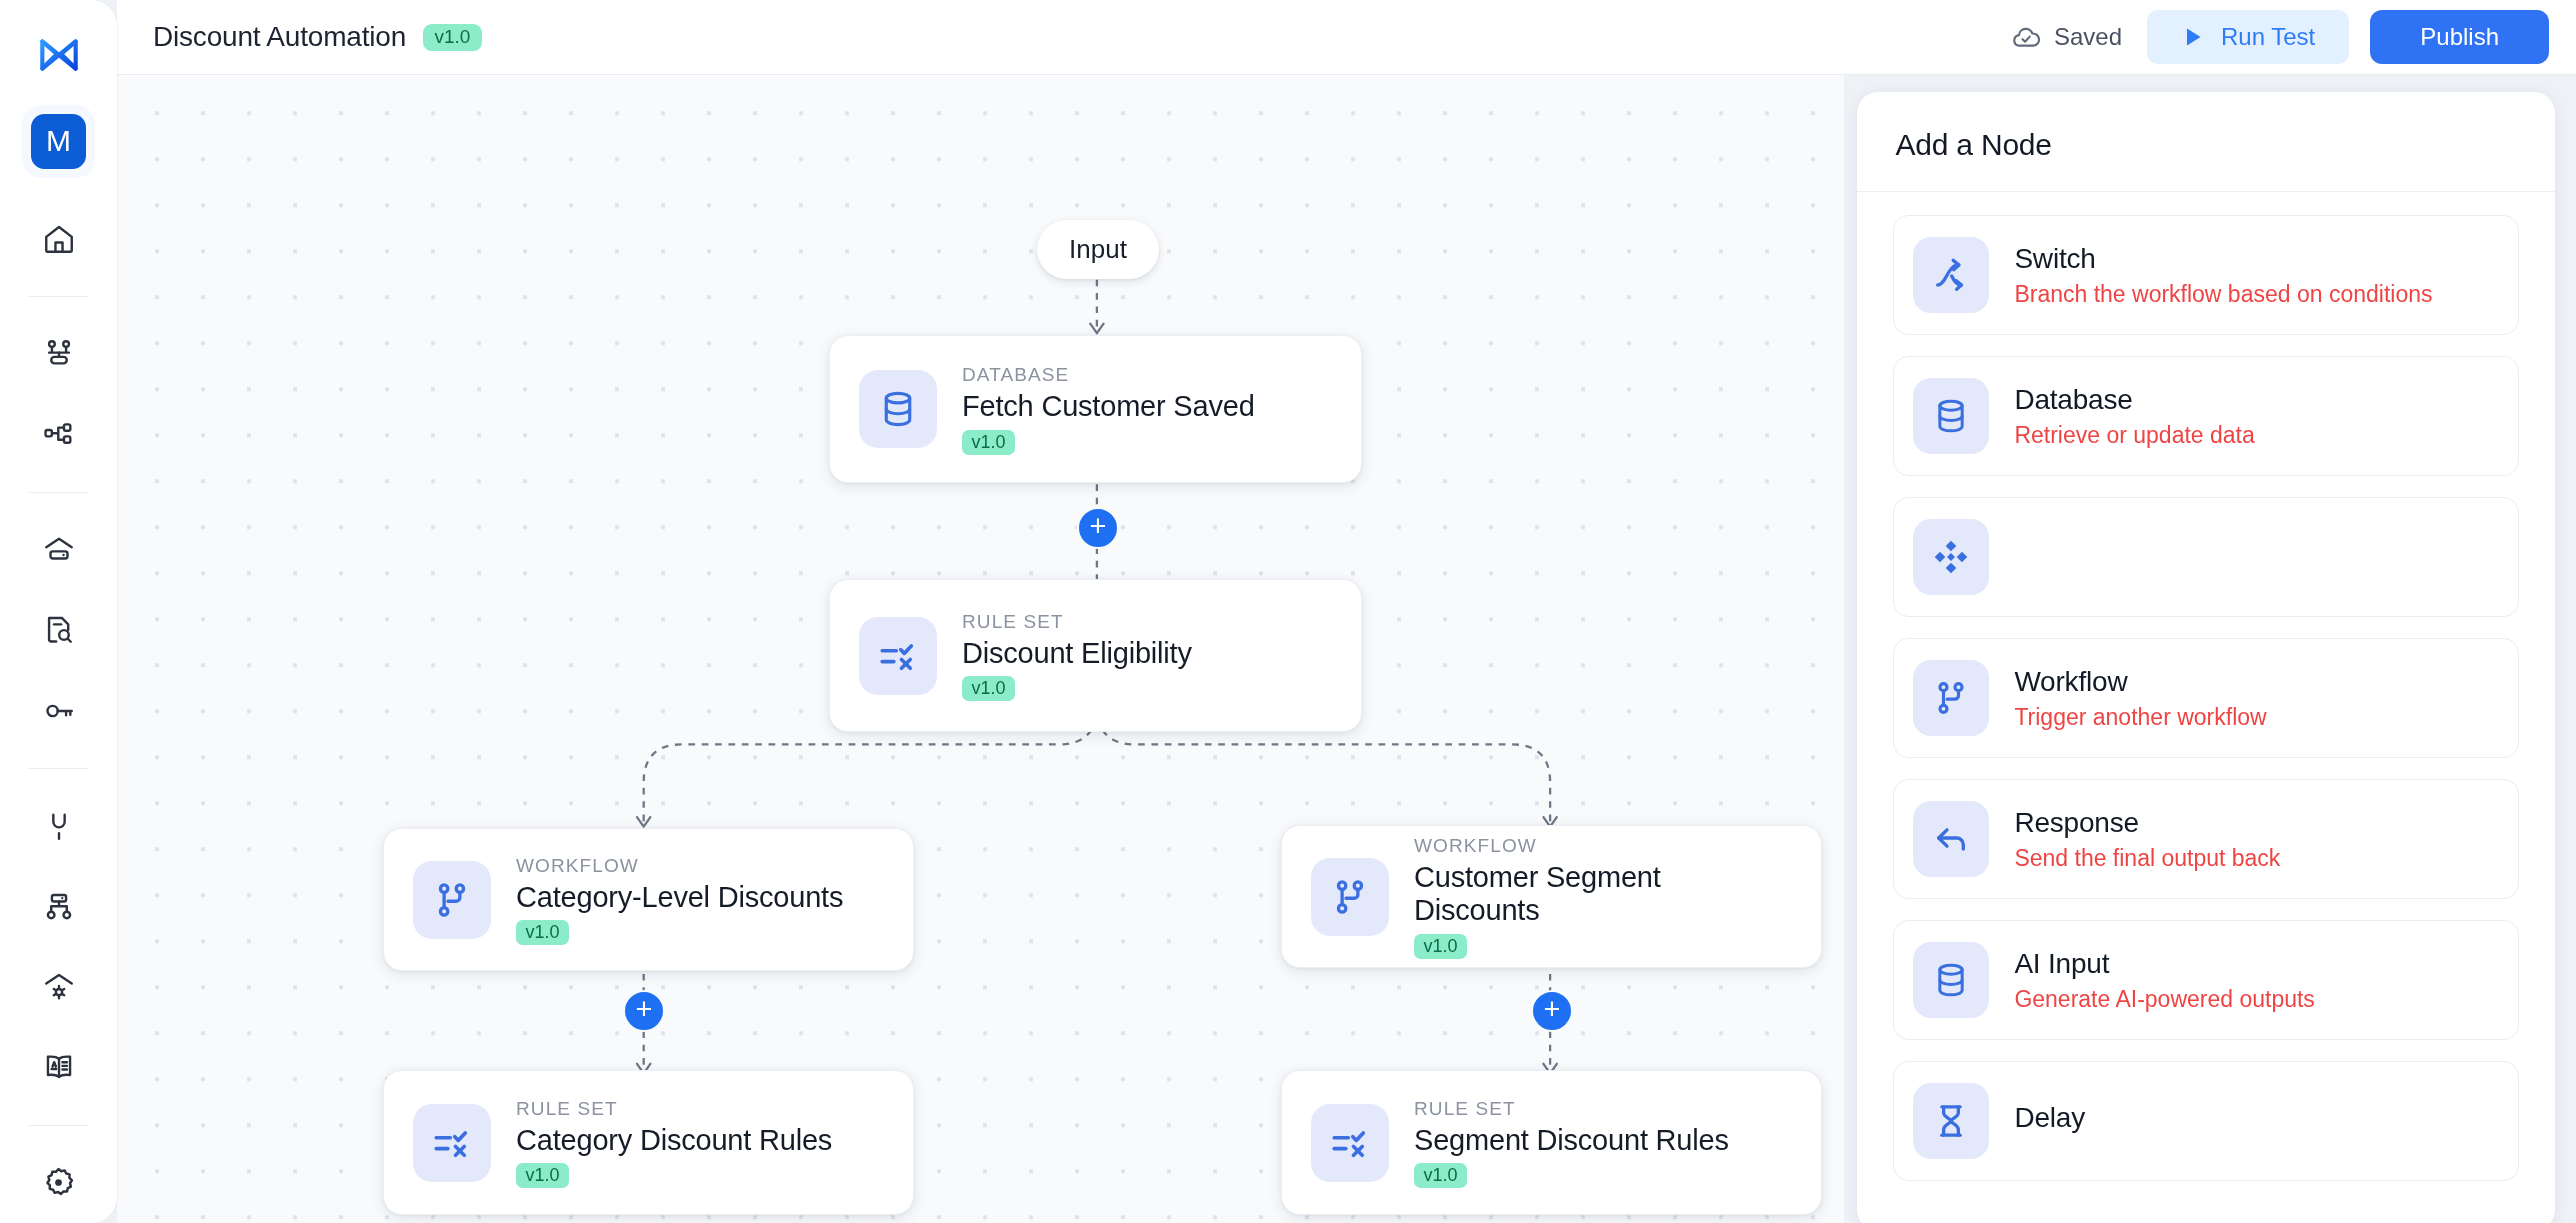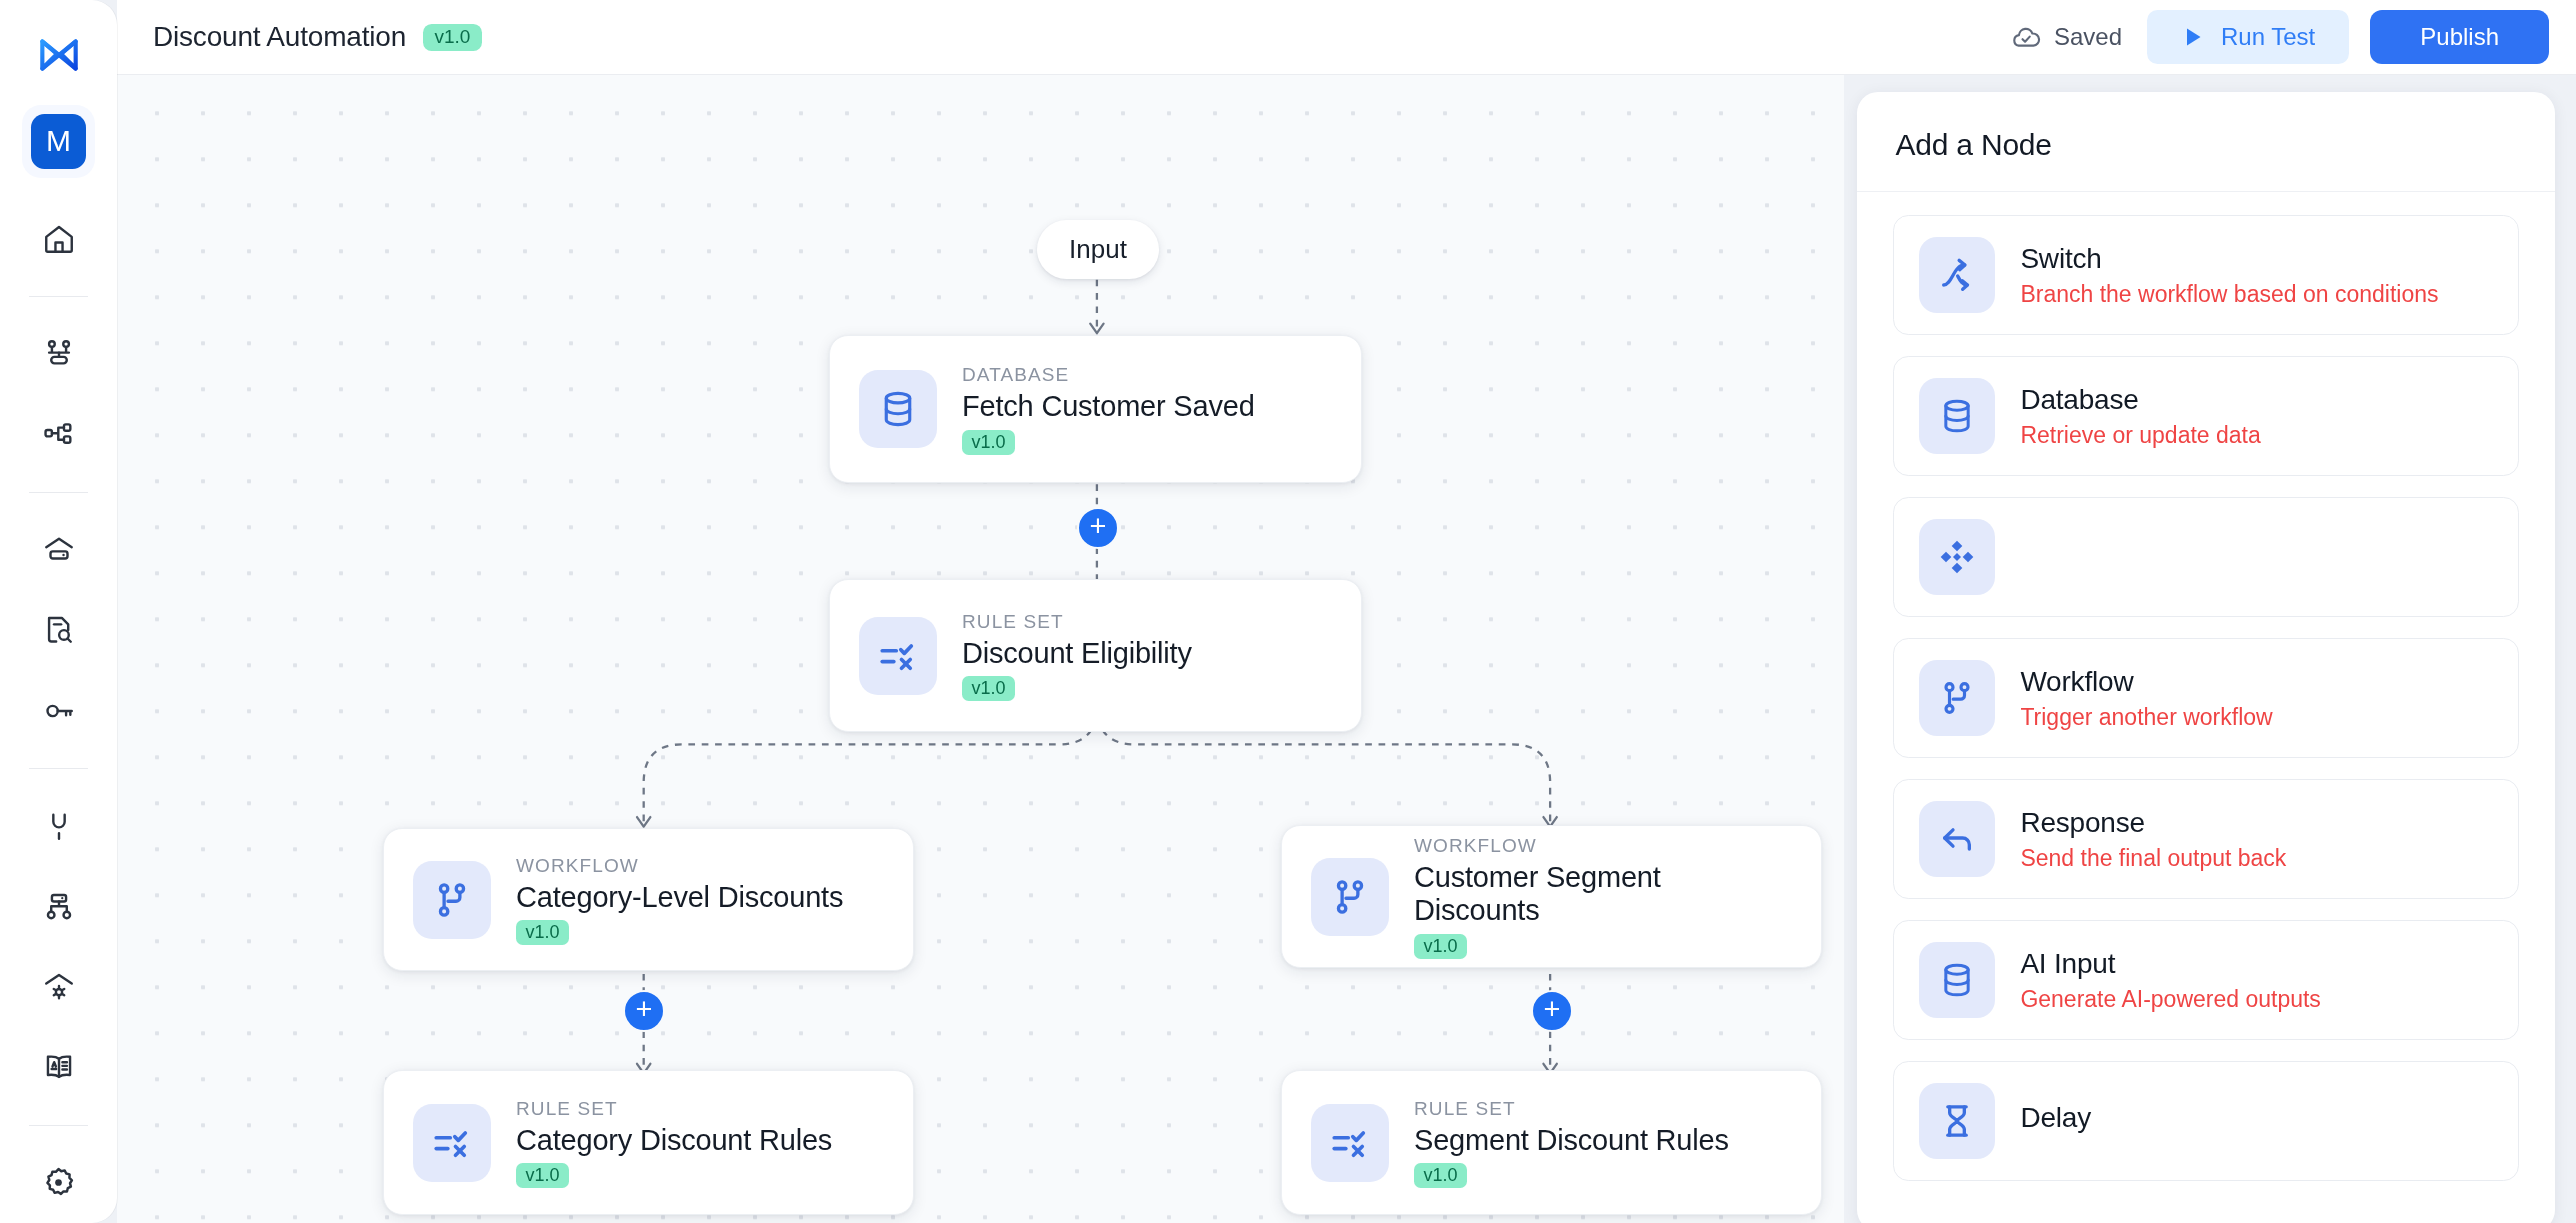--- a/index.html
+++ b/index.html
@@ -125,21 +125,21 @@
   .panel-inner {
     background: #fff; border-radius: 21px; height: 1139px;
     box-shadow: 0 2.9px 15.3px rgba(22,32,54,0.07);
     display: flex; flex-direction: column; overflow: hidden;
   }
   .panel-head { padding: 36px 38px 29px; border-bottom: 1px solid #eef0f4; }
   .panel-title { font-size: 30px; color: #131a25; letter-spacing: -0.2px; }
   .panel-list { padding: 23px 36px 0; display: flex; flex-direction: column; gap: 21px; overflow: hidden; }
   .panel-item {
     border: 1px solid #e9ecf1; border-radius: 15.3px;
-    display: flex; align-items: center; padding: 21px 25px; gap: 25px;
+    display: flex; align-items: center; padding: 21px 19px; gap: 25px;
     flex: 0 0 auto;
   }
   .pi-ico {
     width: 76px; height: 76px; border-radius: 18px; background: #e3e9fb;
     display: flex; align-items: center; justify-content: center; flex: 0 0 76px;
   }
   .pi-text { display: flex; flex-direction: column; gap: 6.7px; }
   .pi-name { font-size: 28px; color: #121a25; letter-spacing: -0.2px; }
   .pi-desc { font-size: 23px; color: #ef4444; }
 

